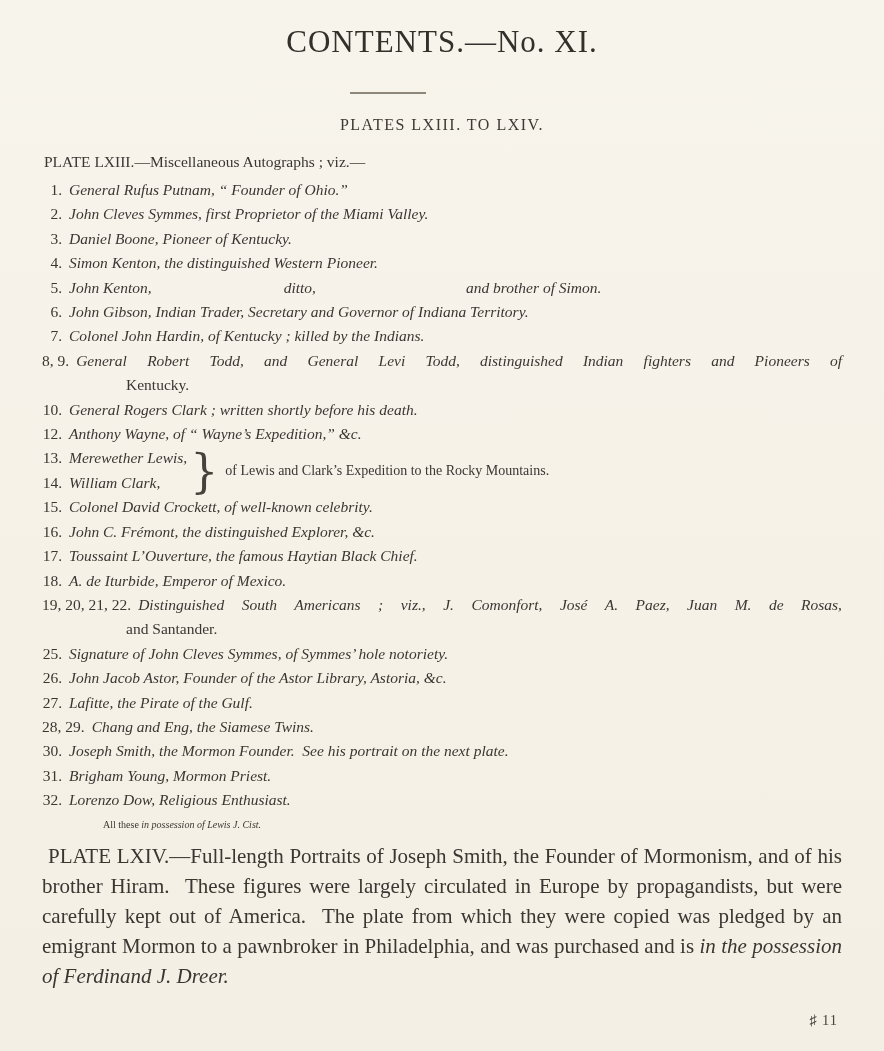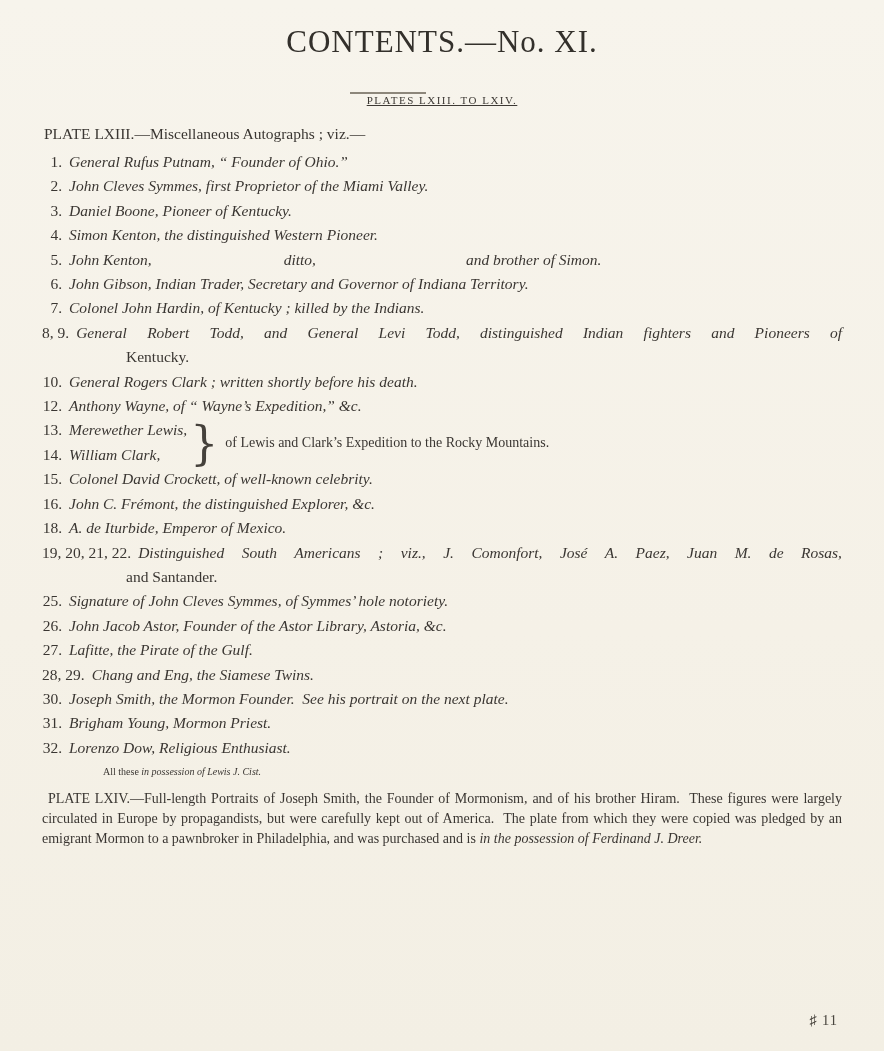--- a/index.html
+++ b/index.html
@@ -20,25 +20,25 @@
     font-size:31px; font-weight:400;
     letter-spacing:1px;
     color:#33302b;
   }
   .title-rule {
     width:76px; height:2px;
     background:#8d877b;
     margin:32px 0 0 308px;
   }
   .plates-heading {
+    margin-top:22px;
     text-align:center;
-    font-size:11px;
+    font-size:16px;
     letter-spacing:1.5px;
     color:#3d3934;
-    text-decoration:underline;
   }
   .p63-heading {
     margin-top:16px;
     font-size:15.5px;
     line-height:24px;
     padding-left:2px;
   }
   .list { margin-top:4px; font-size:15.5px; }
   .item { display:flex; line-height:24.4px; }
   .num {
@@ -59,21 +59,21 @@
     line-height:48px;
     margin:0 7px 0 3px;
     transform:scaleY(1.04);
     color:#45413b;
   }
   .lc-text { font-size:14px; }
   .possession { margin-left:61px; line-height:24.4px; font-size:10px; }
   .possession i, .p64 i { font-style:italic; }
   .p64 {
     margin-top:4px;
-    font-size:14px; line-height:20px;
+    font-size:21px; line-height:30px;
     text-align:justify;
     text-indent:6px;
   }
   .sig {
     position:absolute;
     right:46px; bottom:22px;
     font-size:14.5px;
     color:#4a463f;
     letter-spacing:1px;
   }
@@ -151,20 +151,24 @@
 
     <div class="item">
       <span class="num">15.</span>
       <span class="txt">Colonel David Crockett, of well-known celebrity.</span>
     </div>
     <div class="item">
       <span class="num">16.</span>
       <span class="txt">John C. Frémont, the distinguished Explorer, &amp;c.</span>
     </div>
     <div class="item">
+      <span class="num">17.</span>
+      <span class="txt">Toussaint L’Ouverture, the famous Haytian Black Chief.</span>
+    </div>
+    <div class="item">
       <span class="num">18.</span>
       <span class="txt">A. de Iturbide, Emperor of Mexico.</span>
     </div>
     <div class="item">
       <span class="num">19, 20, 21, 22.</span>
       <span class="txt justify">Distinguished South Americans ; viz., J. Comonfort, José A. Paez, Juan M. de Rosas,</span>
     </div>
     <div class="cont">and Santander.</div>
     <div class="item">
       <span class="num">25.</span>

